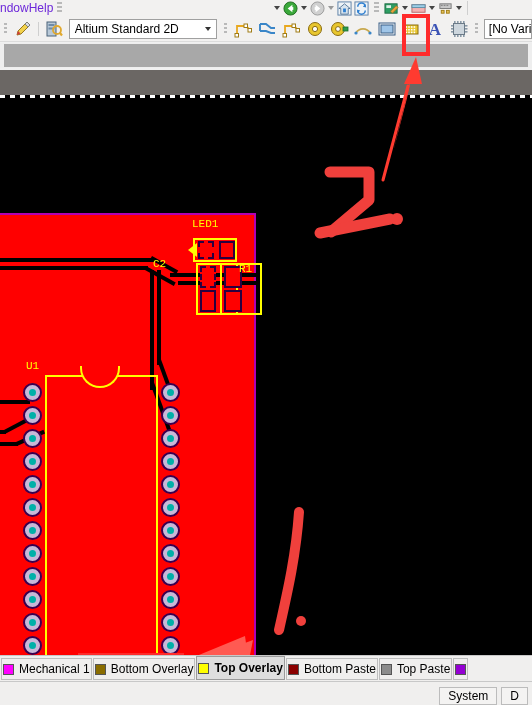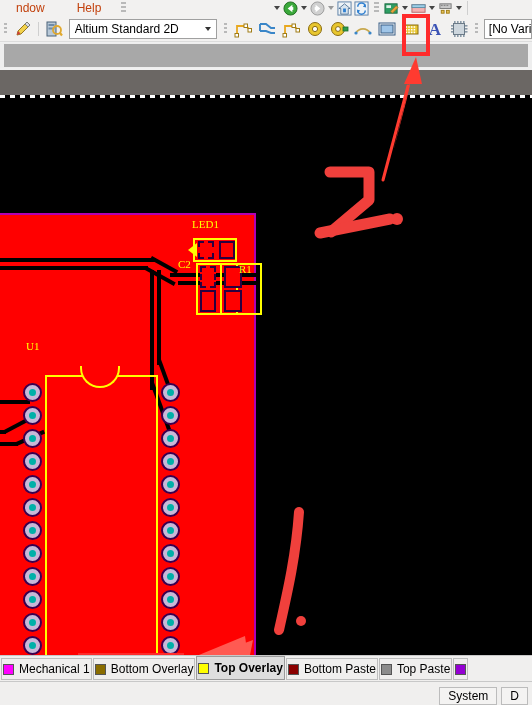--- a/index.html
+++ b/index.html
@@ -12,21 +12,21 @@
   }
   #app { position: relative; width: 532px; height: 705px; overflow: hidden; }
 
   
   .menubar {
     position: absolute; left: 0; top: 0; width: 532px; height: 16px;
     background: #f2f1f0;
     display: flex; align-items: center;
   }
   .menu-item {
-    font-size: 12px; color: #c2410c; padding: 0 16px; line-height: 16px;
+    font-size: 12px; color: #6d28d9; padding: 0 0; line-height: 16px;
     white-space: nowrap;
   }
   .menu-item.underlined { text-underline-offset: 1px; }
   .grip {
     width: 5px; height: 12px; margin: 0 4px;
     background-image: repeating-linear-gradient(to bottom, #b9b9b9 0 2px, transparent 2px 4px);
   }
 
   
   .toolbar-top {
@@ -143,21 +143,21 @@
   
   .smd-outline {
     position: absolute; border: 2px solid #ffff00;
   }
   .smd-pad {
     position: absolute; background: #ff0000; border: 2px solid #2a0040;
   }
 
   .desig {
     position: absolute; color: #ffff00; font-size: 11px;
-    font-family: Liberation Serif, serif; white-space: nowrap;
+    font-family: Liberation Mono, monospace; white-space: nowrap;
   }
 
   .led-arrow {
     position: absolute; width: 0; height: 0;
     border-top: 7px solid transparent; border-bottom: 7px solid transparent;
     border-right: 9px solid #ffff00;
   }
 
   
   .annot-svg {
@@ -498,22 +498,22 @@
     <div class="led-arrow" style="left:188px; top:145px;"></div>
 
     <div class="smd-outline" style="left:196px; top:165px; width:42px; height:52px;"></div>
     <div class="smd-pad" style="left:200px; top:168px; width:16px; height:22px; border-style:dashed;"></div>
     <div class="smd-pad" style="left:200px; top:192px; width:16px; height:22px;"></div>
 
     <div class="smd-outline" style="left:220px; top:165px; width:42px; height:52px;"></div>
     <div class="smd-pad" style="left:224px; top:168px; width:18px; height:22px;"></div>
     <div class="smd-pad" style="left:224px; top:192px; width:18px; height:22px;"></div>
 
-    <div class="desig" style="left:26px; top:242px;">U1</div>
-    <div class="desig" style="left:178px; top:160px;">C2</div>
+    <div class="desig" style="left:26px; top:262px;">U1</div>
+    <div class="desig" style="left:153px; top:160px;">C2</div>
     <div class="desig" style="left:192px; top:120px;">LED1</div>
     <div class="desig" style="left:239px; top:165px;">R1</div>
   </div>
 
   <svg class="annot-svg" viewBox="0 0 532 705">
 
     <g>
       <path d="M383 180 L408 86" stroke="#ff3b30" stroke-width="3" fill="none" stroke-linecap="round"></path>
       <path d="M393 152 L416 57 L407 98 Z" fill="#ff3b30"></path>
       <path d="M416 57 L404 84 L422 84 Z" fill="#ff3b30"></path>

